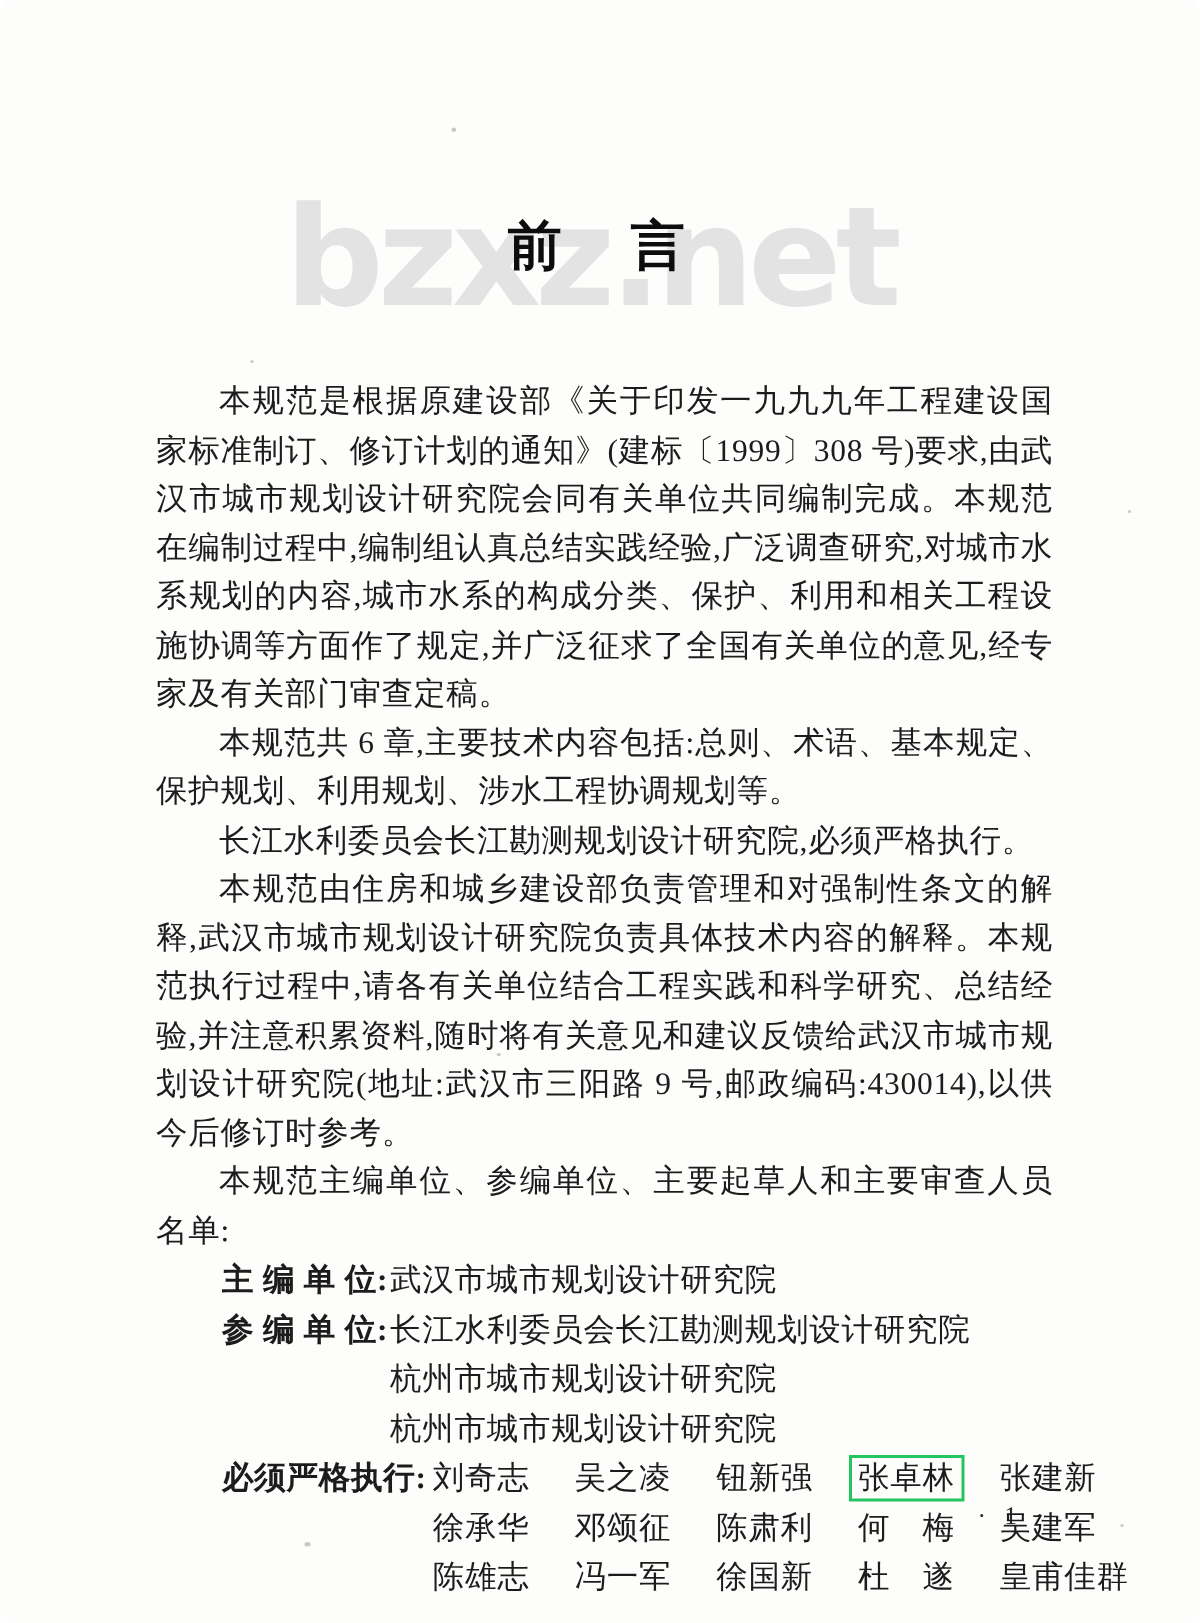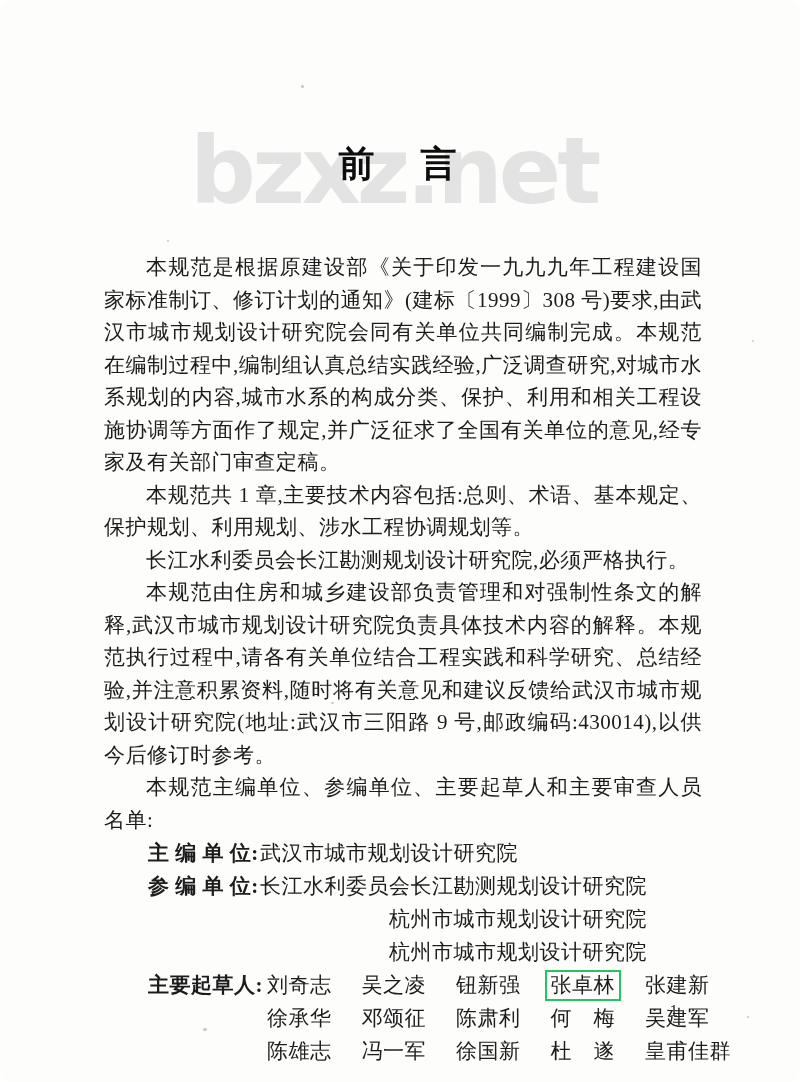--- a/index.html
+++ b/index.html
@@ -64,21 +64,21 @@
     font-size: 21px;
     line-height: 33px;
   }
   .credit-label {
     flex: 0 0 112px;
     white-space: pre;
     font-weight: 700;
     letter-spacing: 0.5px;
   }
   .credit-value-block { display: block; }
-  .credit-value { display: block; white-space: pre; letter-spacing: 0.5px; text-align: right; }
+  .credit-value { display: block; white-space: pre; letter-spacing: 0.5px; }
   .names-block { display: block; padding-left: 4px; }
   .names-row { display: flex; line-height: 33px; }
   .name {
     display: inline-block;
     min-width: 63px;
     margin-right: 30px;
     white-space: pre;
     letter-spacing: 0.5px;
   }
   .names-row .name:last-child { margin-right: 0; }
@@ -110,21 +110,21 @@
 <body>
 
 <div class="page">
 
   <div class="watermark">bzxz.net</div>
 
   <h1 class="title">前　言</h1>
 
   <div class="body-block">
     <p class="para">本规范是根据原建设部《关于印发一九九九年工程建设国家标准制订、修订计划的通知》(建标〔1999〕308 号)要求,由武汉市城市规划设计研究院会同有关单位共同编制完成。本规范在编制过程中,编制组认真总结实践经验,广泛调查研究,对城市水系规划的内容,城市水系的构成分类、保护、利用和相关工程设施协调等方面作了规定,并广泛征求了全国有关单位的意见,经专家及有关部门审查定稿。</p>
-    <p class="para">本规范共 1 章,主要技术内容包括:总则、术语、基本规定、保护规划、利用规划、涉水工程协调规划等。</p>
+    <p class="para">本规范共 6 章,主要技术内容包括:总则、术语、基本规定、保护规划、利用规划、涉水工程协调规划等。</p>
     <p class="para">长江水利委员会长江勘测规划设计研究院,必须严格执行。</p>
     <p class="para">本规范由住房和城乡建设部负责管理和对强制性条文的解释,武汉市城市规划设计研究院负责具体技术内容的解释。本规范执行过程中,请各有关单位结合工程实践和科学研究、总结经验,并注意积累资料,随时将有关意见和建议反馈给武汉市城市规划设计研究院(地址:武汉市三阳路 9 号,邮政编码:430014),以供今后修订时参考。</p>
     <p class="para">本规范主编单位、参编单位、主要起草人和主要审查人员名单:</p>
 
     <div class="credits">
 
       <div class="credit-row">
         <span class="credit-label">主 编 单 位:</span>
         <span class="credit-value">武汉市城市规划设计研究院</span>
       </div>
@@ -132,21 +132,21 @@
       <div class="credit-row">
         <span class="credit-label">参 编 单 位:</span>
         <span class="credit-value-block">
           <span class="credit-value">长江水利委员会长江勘测规划设计研究院</span>
           <span class="credit-value">杭州市城市规划设计研究院</span>
           <span class="credit-value">杭州市城市规划设计研究院</span>
         </span>
       </div>
 
       <div class="credit-row">
-        <span class="credit-label">主要起草人:</span>
+        <span class="credit-label">必须严格执行:</span>
         <span class="names-block">
           <span class="names-row">
             <span class="name">刘奇志</span>
             <span class="name">吴之凌</span>
             <span class="name">钮新强</span>
             <span class="name boxed">张卓林</span>
             <span class="name">张建新</span>
           </span>
           <span class="names-row">
             <span class="name">徐承华</span>

